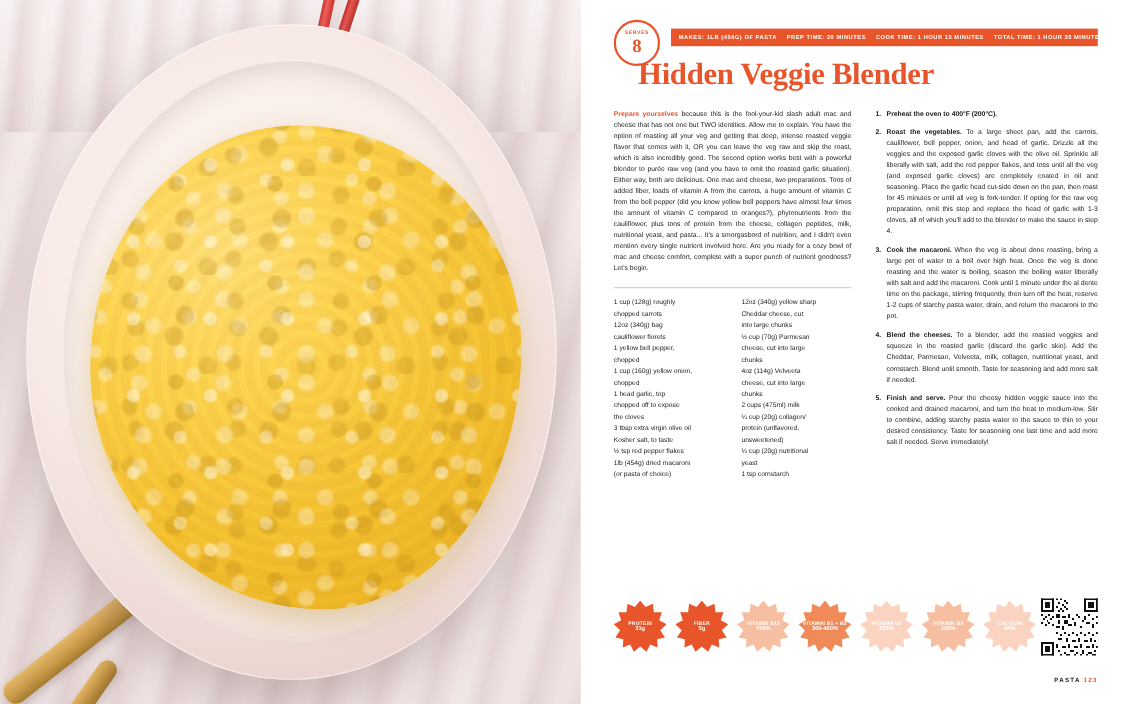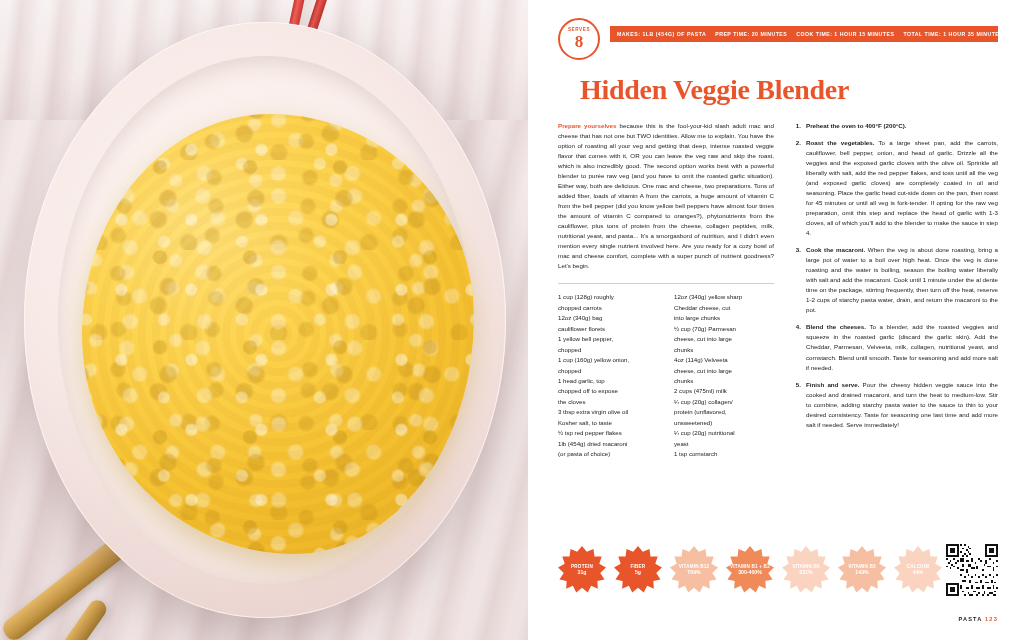--- a/index.html
+++ b/index.html
@@ -181,21 +181,21 @@
     gap: 9px;
     padding: 0 7px;
     font-size: 5.2px;
     font-weight: 700;
     letter-spacing: .5px;
     white-space: nowrap;
   }
   .meta-strip span { text-transform: uppercase; }
 
   .title {
-    margin: 26px 26px 0 52px;
+    margin: 4px 26px 0 52px;
     color: #e8552a;
     font-family: "Liberation Serif", serif;
     font-weight: 700;
     font-size: 28px;
     line-height: 1.02;
     letter-spacing: -0.3px;
   }
   .title .l2 { display: block; padding-left: 26px; }
 
   .columns {

